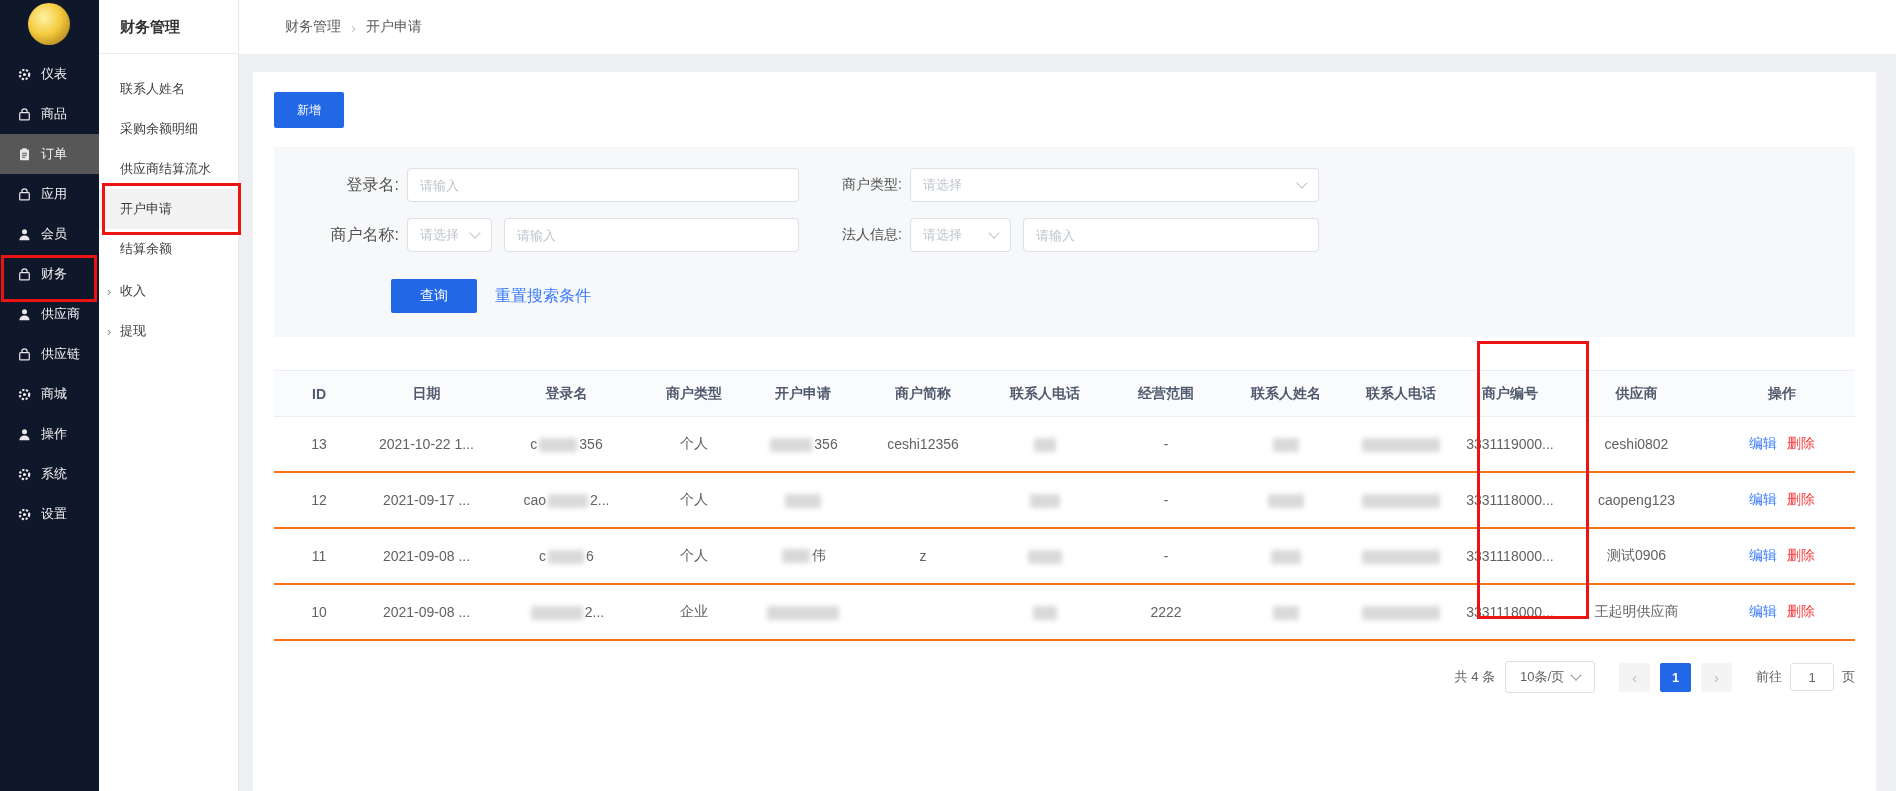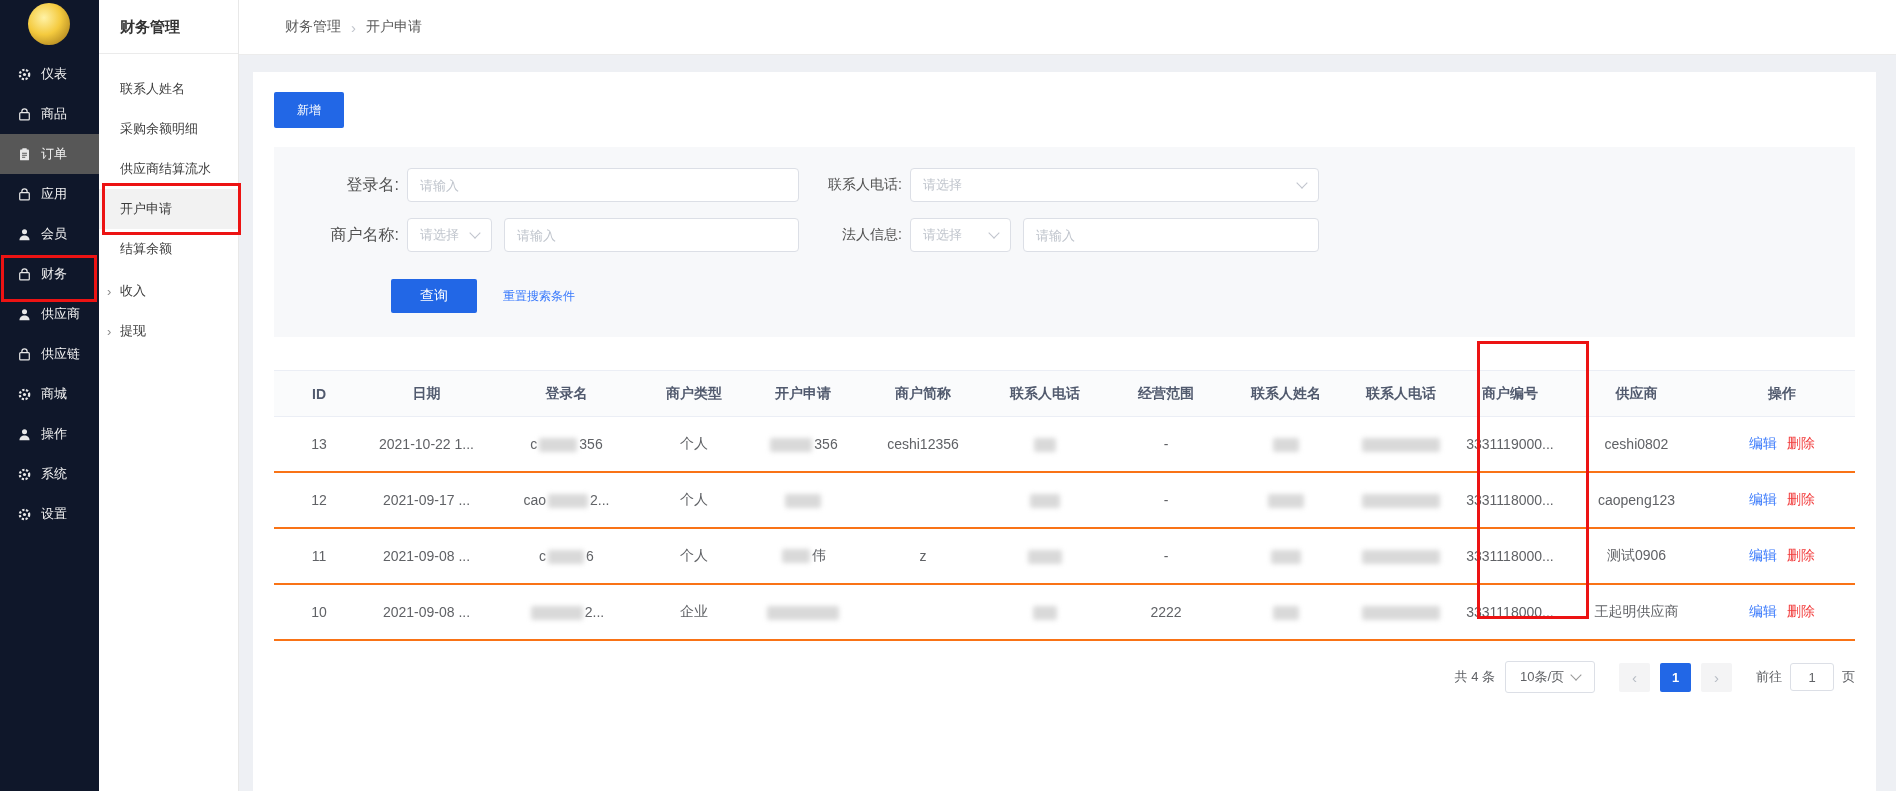--- a/index.html
+++ b/index.html
@@ -60,21 +60,21 @@
   .lbl{width:133px;text-align:right;padding-right:8px;box-sizing:border-box;font-size:16px;color:var(--txt);}
   .lbl2{width:111px;text-align:right;padding-right:8px;box-sizing:border-box;font-size:14px;color:var(--txt);margin-left:0;}
   .inp{height:34px;box-sizing:border-box;border:1px solid #dcdfe6;border-radius:4px;background:#fff;
     padding:0 12px;font-size:13px;color:#333;font-family:inherit;outline:none;}
   .inp::placeholder{color:#bfc4cc;}
   .sel{height:34px;box-sizing:border-box;border:1px solid #dcdfe6;border-radius:4px;background:#fff;
     display:flex;align-items:center;justify-content:space-between;padding:0 12px;font-size:13px;
     color:#bfc4cc;cursor:pointer;}
   .sel .caret{border-color:#c0c4cc;}
   .btn-query{width:86px;height:34px;font-size:14px;margin-left:117px;}
-  .reset-link{margin-left:26px;font-size:12px;color:var(--link);text-decoration:none;cursor:pointer;font-family:Liberation Mono, monospace;}
+  .reset-link{margin-left:18px;font-size:16px;color:var(--link);text-decoration:none;cursor:pointer;font-family:Liberation Mono, monospace;}
   
   table{border-collapse:collapse;table-layout:fixed;width:1581px;margin-top:33px;}
   thead th{height:45px;background:#fafbfc;border-top:1px solid #ebeef5;border-bottom:1px solid #ebeef5;
     font-size:14px;color:#515a6e;font-weight:bold;text-align:center;padding:0 4px;overflow:hidden;white-space:nowrap;}
   tbody td{height:54px;border-bottom:2px solid #f97316;font-size:14px;color:var(--cell);
     text-align:center;padding:0 4px;overflow:hidden;white-space:nowrap;}
   .blur{display:inline-block;height:14px;border-radius:2px;background:#d9d9d9;
     filter:blur(2.6px);vertical-align:middle;margin:0 2px;}
   .op-link{color:var(--link);text-decoration:none;cursor:pointer;margin:8px 5px;}
   .op-link.del{color:var(--danger);}
@@ -253,21 +253,21 @@
 </div>
 
 <div class="main">
   <div class="card">
     <button class="btn btn-add">新增</button>
 
     <div class="search-panel">
       <div class="f-row">
         <span class="lbl">登录名:</span>
         <input class="inp" style="width: 392px;" placeholder="请输入">
-        <span class="lbl2">联系人电话:</span>
+        <span class="lbl2">商户类型:</span>
         <div class="sel" style="width:409px">
           <span>请选择</span>
           <span class="caret"></span>
         </div>
       </div>
       <div class="f-row">
         <span class="lbl">商户名称:</span>
         <div class="sel" style="width:85px">
           <span>请选择</span>
           <span class="caret"></span>

